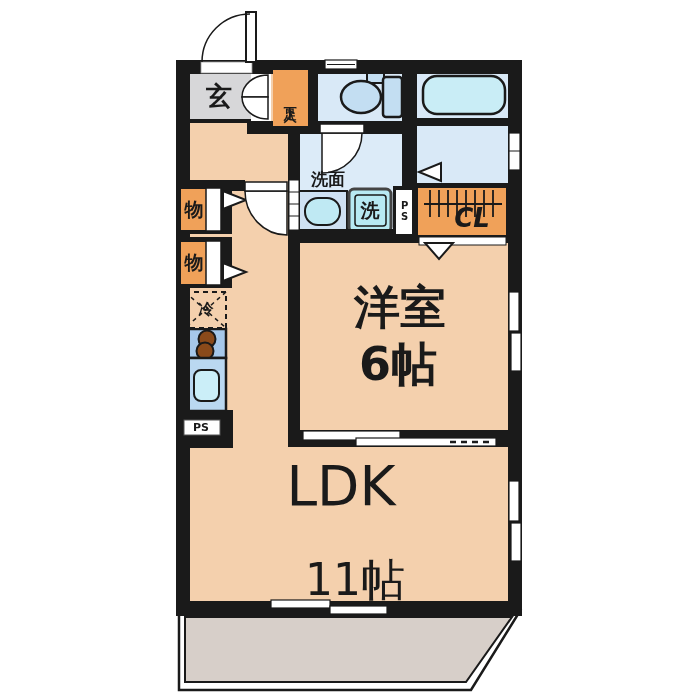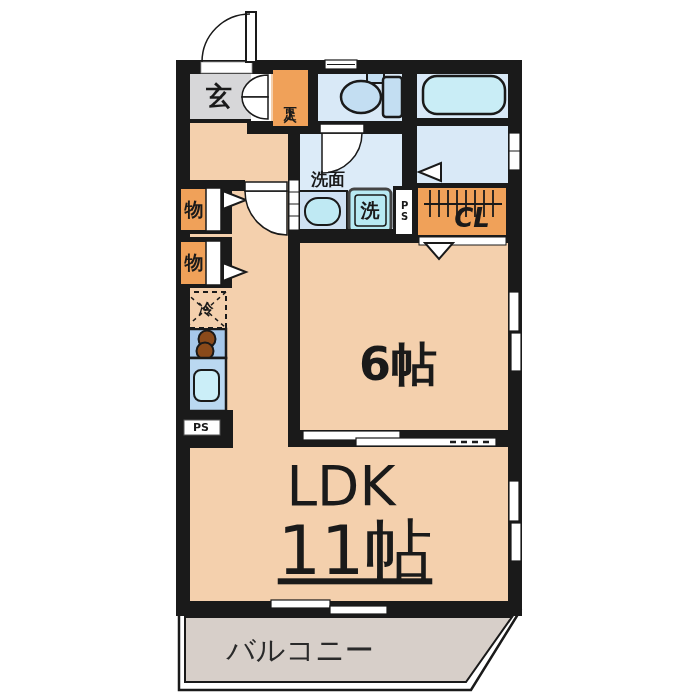--- a/index.html
+++ b/index.html
@@ -178,17 +178,17 @@
 <div class="lbl b" style="left:219px;top:96px;font-size:26px;">玄</div>
 <div class="lbl b vert" style="left:290px;top:98px;font-size:13px;">下足入</div>
 <div class="lbl b" style="left:328px;top:180px;font-size:17px;text-align:right;">洗面</div>
 <div class="lbl b" style="left:370px;top:211px;font-size:19px;">洗</div>
 <div class="lbl b vert" style="left:404px;top:211px;font-size:10px;letter-spacing:0;">PS</div>
 <div class="lbl b" style="left:472px;top:218px;font-size:26px;font-style:italic;">CL</div>
 <div class="lbl b" style="left:194px;top:210px;font-size:19px;">物</div>
 <div class="lbl b" style="left:194px;top:263px;font-size:19px;">物</div>
 <div class="lbl b" style="left:206px;top:310px;font-size:15px;">冷</div>
 <div class="lbl b" style="left:201px;top:428px;font-size:11px;">PS</div>
+<div class="lbl b" style="left:400px;top:307px;font-size:46px;">洋室</div>
 <div class="lbl b" style="left:398px;top:364px;font-size:46px;">6帖</div>
 <div class="lbl" style="left:341px;top:486px;font-size:55px;">LDK</div>
-<div class="lbl" style="left:355px;top:551px;font-size:68px;text-decoration:underline;">11帖</div>
-<div class="lbl" style="left:300px;top:651px;font-size:29px;color:#2a2a2a;">バルコニー</div>
+<div class="lbl" style="left:355px;top:580px;font-size:44px;">11帖</div>
 </div>
 
 </body></html>

